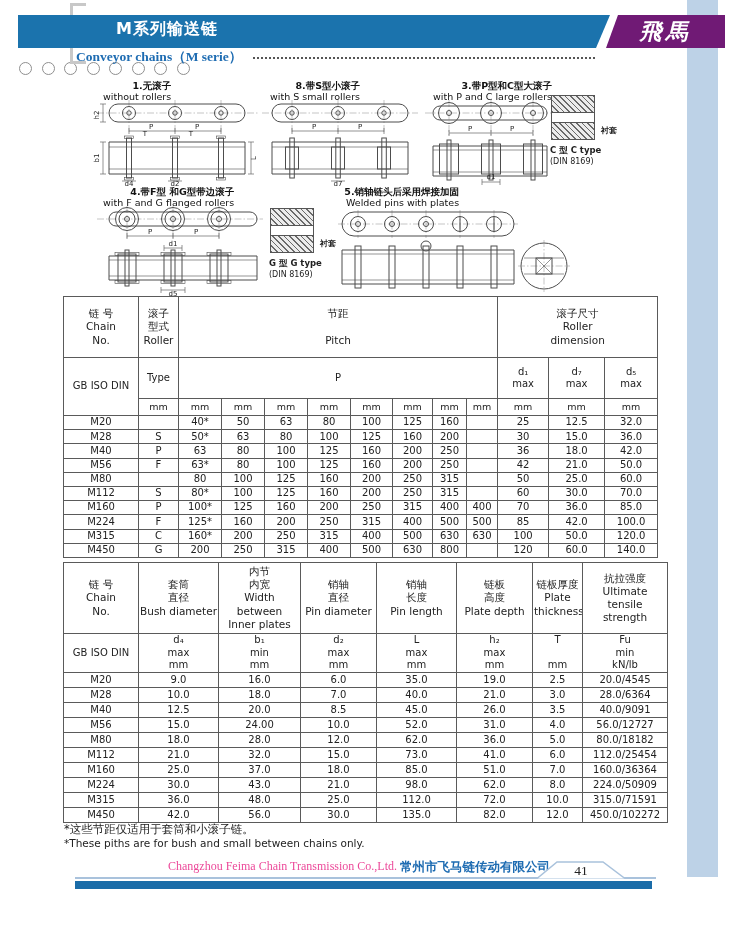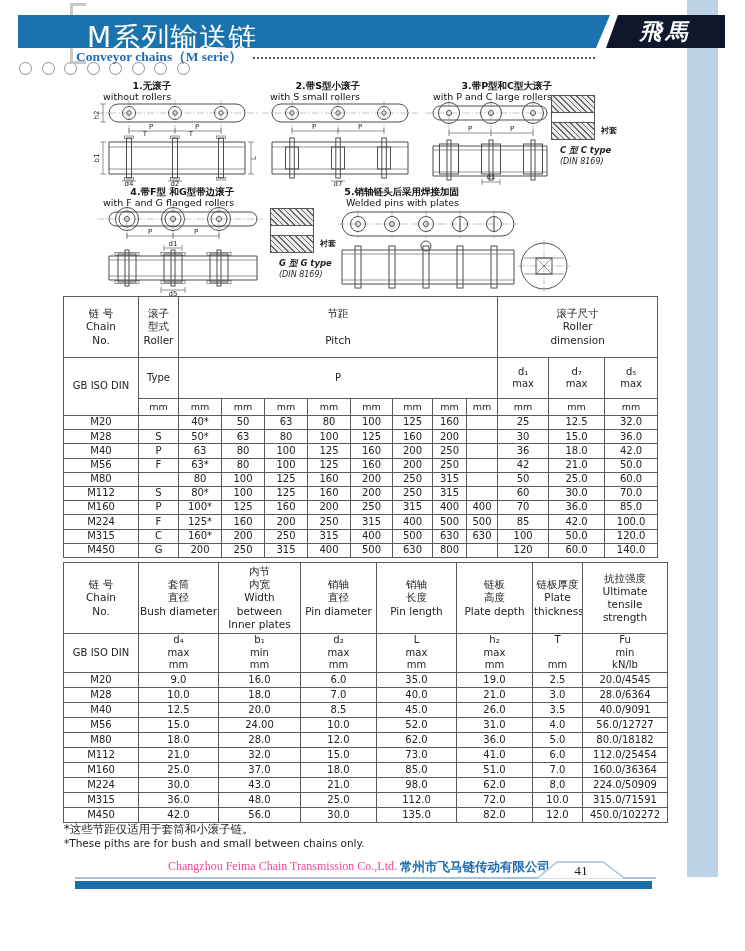--- a/index.html
+++ b/index.html
@@ -6,22 +6,22 @@
   body{width:745px;height:951px;position:relative;overflow:hidden;
        font-family:"DejaVu Sans",sans-serif;color:#222;}
   .abs{position:absolute;}
 
   
   .rightbar{left:687px;top:0;width:31px;height:877px;background:#bdd2e7;z-index:1;}
   .bracket{left:70px;top:3px;width:13px;height:55px;border-left:3px solid #c8c8c8;
            border-top:3px solid #c8c8c8;border-bottom:3px solid #c8c8c8;z-index:2;}
   .band{left:18px;top:15px;width:592px;height:33px;background:#1b73ad;z-index:3;
         clip-path:polygon(0 0,100% 0,calc(100% - 14px) 100%,0 100%);}
-  .ptitle{left:87px;top:19px;z-index:4;color:#fff;font-size:28px;font-weight:normal;letter-spacing:1px;}
-  .logo{left:606px;top:15px;width:119px;height:33px;background:#0f172a;z-index:4;
+  .ptitle{left:116px;top:19px;z-index:4;color:#fff;font-size:16px;font-weight:bold;letter-spacing:1px;}
+  .logo{left:606px;top:15px;width:119px;height:33px;background:#701a75;z-index:4;
         clip-path:polygon(12px 0,100% 0,100% 100%,0 100%);
         color:#fff;font-size:22px;font-weight:bold;line-height:33px;padding-left:0;
         text-align:center;letter-spacing:4px;font-style:italic;}
   .subtitle{left:76px;top:48px;font-family:"Liberation Serif",serif;font-size:13.5px;color:#1e6cb2;z-index:4;font-weight:bold;}
   .dotlead{left:253px;top:51px;width:342px;height:6px;border-bottom:2px dotted #555;}
   .circles{left:19px;top:62px;display:flex;}
   .circles span{width:11px;height:11px;border:1.5px solid #8f8f8f;border-radius:50%;
                 margin-right:9.5px;display:inline-block;background:#fff;}
 
   
@@ -33,21 +33,21 @@
   .lt{fill:none;stroke:#4d4d4d;stroke-width:.6;}
   .cl{fill:none;stroke:#8a8a8a;stroke-width:.5;stroke-dasharray:7 2 1.5 2;}
   .dm{fill:none;stroke:#666;stroke-width:.7;}
   text.dl{font-size:7px;fill:#222;text-anchor:middle;font-family:"DejaVu Sans",sans-serif;}
 
   .detail{position:absolute;width:95px;font-family:"DejaVu Sans",sans-serif;}
   .dstack{width:42px;margin-left:6px;border:1px solid #555;}
   .hatch{height:16px;background:repeating-linear-gradient(45deg,#6a6a6a 0,#6a6a6a 1px,#ececec 1px,#ececec 4px);}
   .dmid{height:9px;border-top:1px solid #555;border-bottom:1px solid #555;background:#fff;}
   .liner{position:absolute;left:56px;top:30px;font-size:8px;font-weight:bold;}
-  .dcap{margin-top:5px;font-size:8.5px;line-height:1.3;margin-left:15px;font-style:italic;}
+  .dcap{margin-top:5px;font-size:8.5px;line-height:1.3;margin-left:5px;}
   .dcap1{font-weight:bold;}
   .dcap2{font-size:8px;}
 
   
   table{border-collapse:collapse;table-layout:fixed;position:absolute;background:#fff;}
   table{border:1.5px solid #3d3d3d;}
   td{border:1px solid #5a5a5a;text-align:center;vertical-align:middle;padding:0 1px;
      font-size:10px;line-height:1.25;white-space:pre-line;overflow:hidden;}
   .t1{left:63px;top:296px;width:594px;}
   .t2{left:63px;top:562px;width:604px;}
@@ -88,21 +88,21 @@
     <span></span>
     <span></span>
     <span></span>
 </div>
 
 <div class="figcap" style="left:95px;top:80px">
   <div class="cn">1.无滚子</div>
   <div class="en">without rollers</div>
 </div>
 <div class="figcap" style="left:262px;top:80px">
-  <div class="cn">2.带S型小滚子</div>
+  <div class="cn">8.带S型小滚子</div>
   <div class="en">with S small rollers</div>
 </div>
 <div class="figcap" style="left:425px;top:80px">
   <div class="cn">3.带P型和C型大滚子</div>
   <div class="en">with P and C large rollers</div>
 </div>
 <div class="figcap" style="left:95px;top:186px">
   <div class="cn">4.带F型 和G型带边滚子</div>
   <div class="en">with F and G flanged rollers</div>
 </div>

